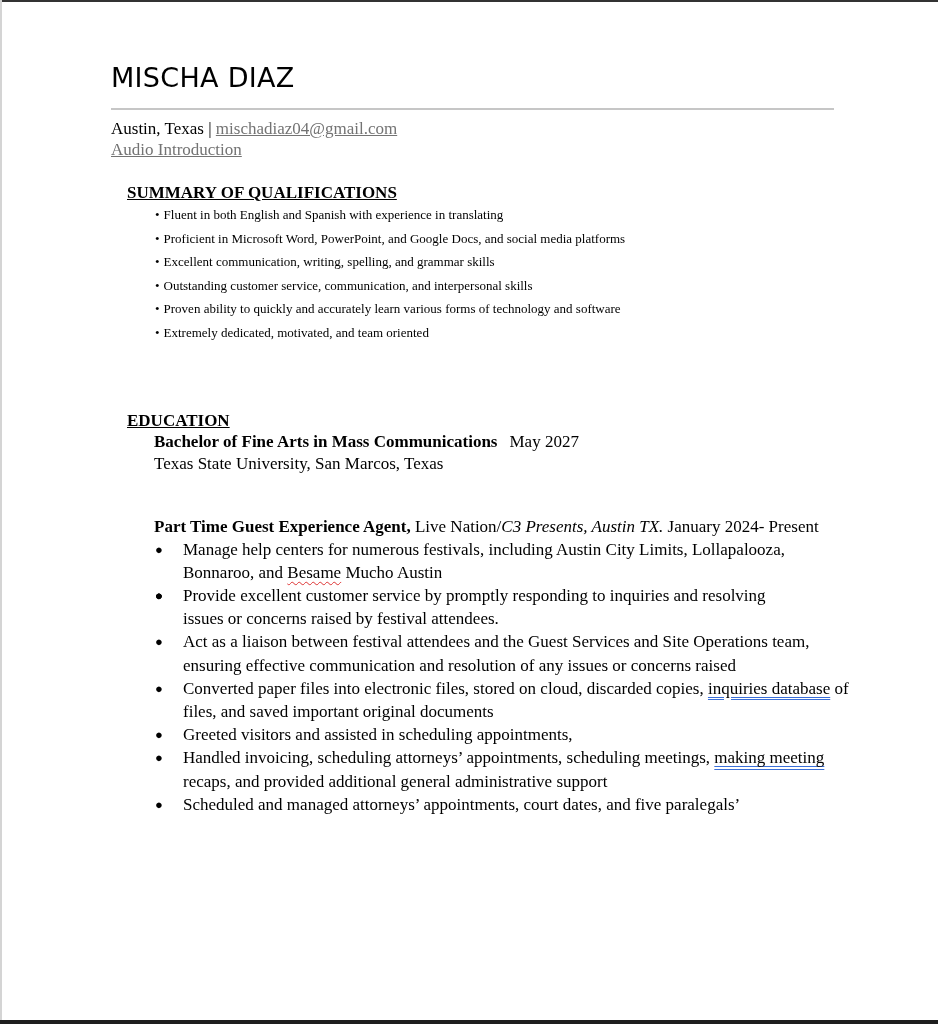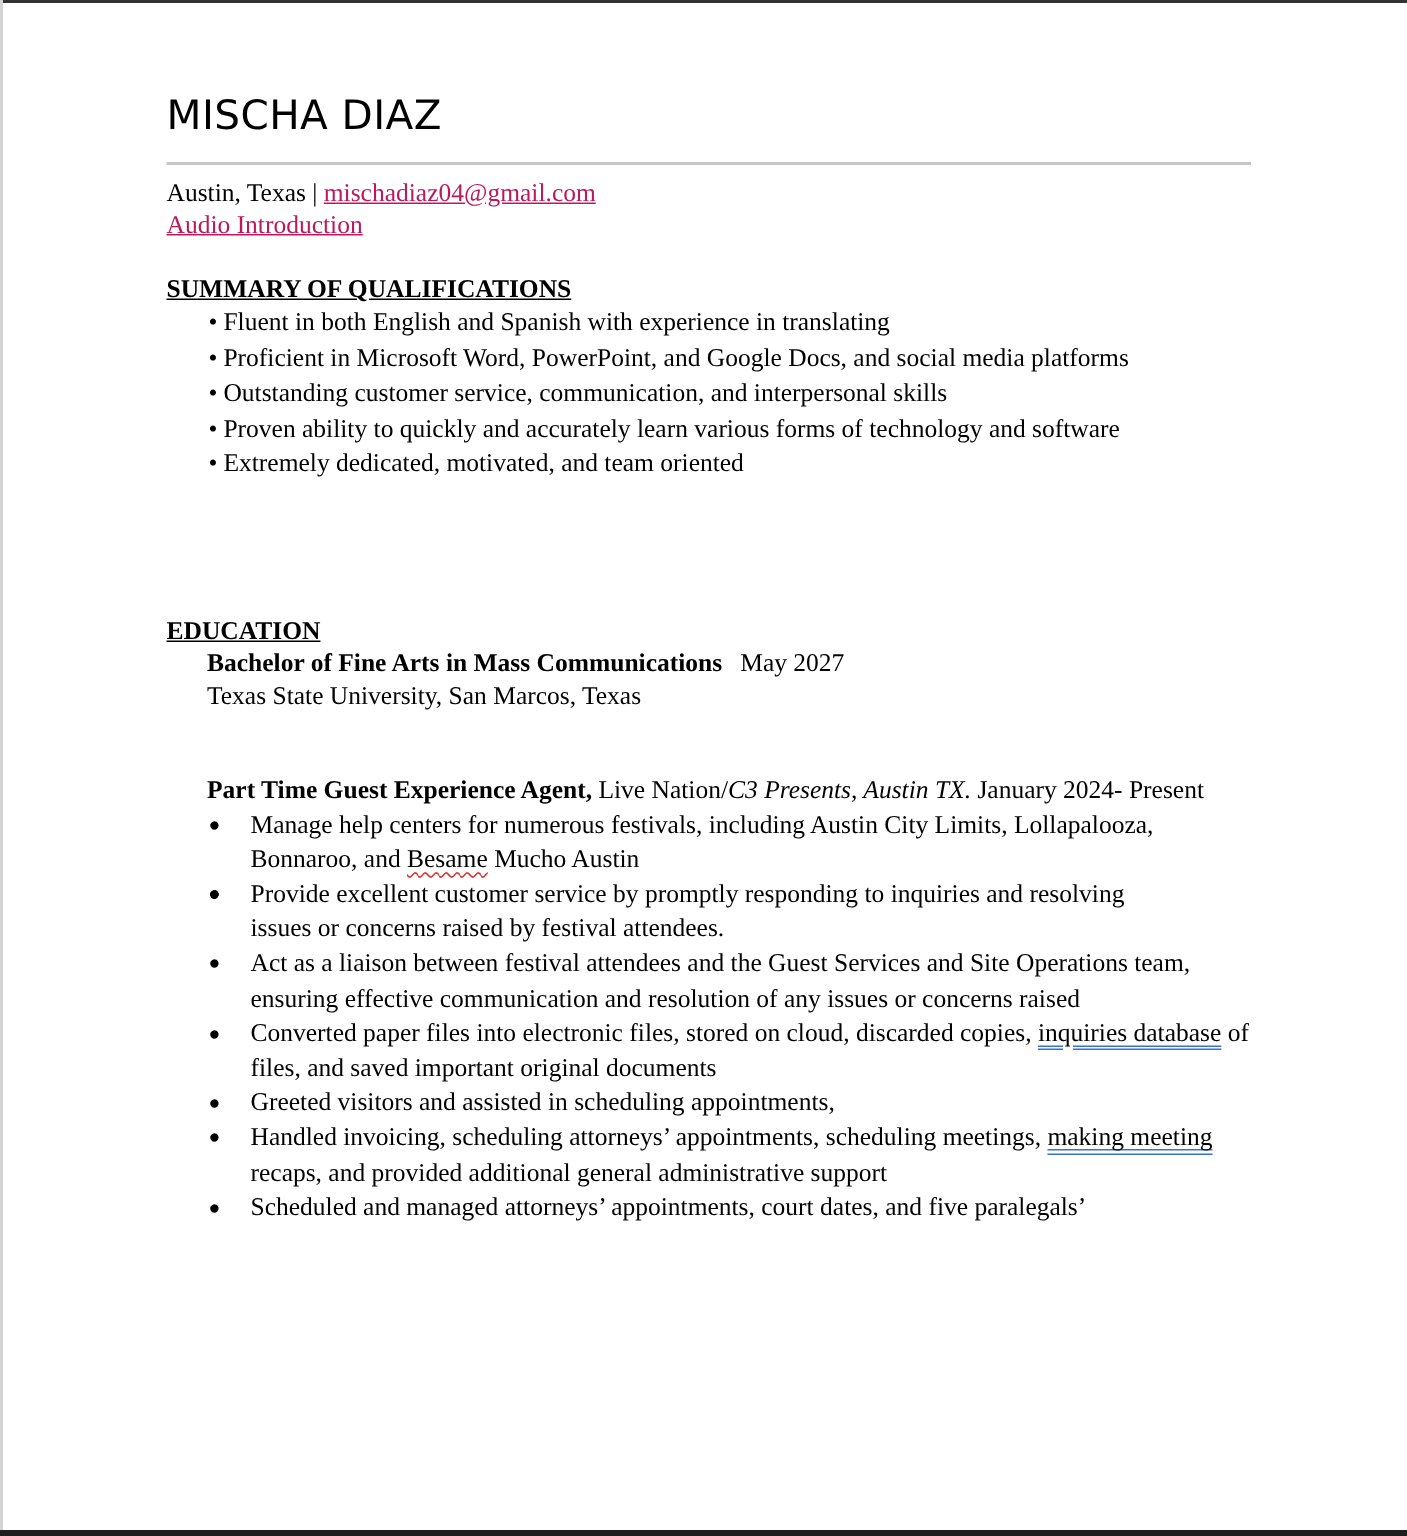--- a/index.html
+++ b/index.html
@@ -11,27 +11,27 @@
   .top-edge { position: absolute; left: 0; top: 0; width: 938px; height: 2px; background: #333; }
   .left-edge { position: absolute; left: 0; top: 0; width: 2px; height: 1024px; background: #d4d4d4; }
   .bottom-bar { position: absolute; left: 0; top: 1020px; width: 938px; height: 4px; background: #1e1e1e; }
   .page { position: absolute; left: 111px; top: 60px; width: 730px; }
   .name {
     font-family: "DejaVu Sans", sans-serif; font-size: 27px; font-weight: 400;
     letter-spacing: 0.3px; height: 36px; line-height: 36px; margin: 0;
   }
   .rule { position: absolute; left: 0; top: 48px; width: 723px; height: 2px; background: #c6c6c6; }
   .contact { position: absolute; top: 58px; left: 0; font-size: 17px; line-height: 21px; }
-  a.link { color: #be185d; text-decoration: underline; }
+  a.link { color: #737373; text-decoration: underline; }
   .section-h {
     font-weight: bold; text-decoration: underline; font-size: 17px; line-height: 21px; margin: 0;
   }
-  .abs { position: absolute; left: 0; width: 740px; }
+  .abs { position: absolute; left: 16px; width: 740px; }
   ul.dot { list-style: none; margin: 0; padding: 0; }
-  ul.dot li { font-size: 17px; line-height: 23.5px; padding-left: 28px; }
+  ul.dot li { font-size: 13px; line-height: 23.5px; padding-left: 28px; }
   ul.dot li .b { margin-right: 4px; }
   .line { font-size: 17px; line-height: 21.5px; margin-left: 27px; }
   ul.big { list-style: none; margin: 0; padding: 0; }
   ul.big li { position: relative; font-size: 17px; line-height: 23.2px; padding-left: 56px; width: 670px; }
   ul.big li .bullet { position: absolute; left: 28px; top: 0; font-size: 13px; }
   .gram { text-decoration: underline double #3a6fd8; text-underline-offset: 3px; }
   .spell { text-decoration: underline wavy #d33; text-underline-offset: 3px; text-decoration-thickness: 1px; }
   i { font-style: italic; }
 </style>
 </head>
@@ -47,20 +47,21 @@
   <div class="contact">
     <div><span>Austin, Texas | </span><a class="link">mischadiaz04@gmail.com</a></div>
     <div><a class="link">Audio Introduction</a></div>
   </div>
 
   <div class="abs" style="top:122px;">
     <h2 class="section-h">SUMMARY OF QUALIFICATIONS</h2>
     <ul class="dot">
       <li><span class="b">•</span><span>Fluent in both English and Spanish with experience in translating</span></li>
       <li><span class="b">•</span><span>Proficient in Microsoft Word, PowerPoint, and Google Docs, and social media platforms</span></li>
+      <li><span class="b">•</span><span>Excellent communication, writing, spelling, and grammar skills</span></li>
       <li><span class="b">•</span><span>Outstanding customer service, communication, and interpersonal skills</span></li>
       <li><span class="b">•</span><span>Proven ability to quickly and accurately learn various forms of technology and software</span></li>
       <li><span class="b">•</span><span>Extremely dedicated, motivated, and team oriented</span></li>
     </ul>
   </div>
 
   <div class="abs" style="top:350px;">
     <h2 class="section-h">EDUCATION</h2>
     <div class="line"><b>Bachelor of Fine Arts in Mass Communications</b><span style="margin-left:12px;">May 2027</span></div>
     <div class="line">Texas State University, San Marcos, Texas</div>

